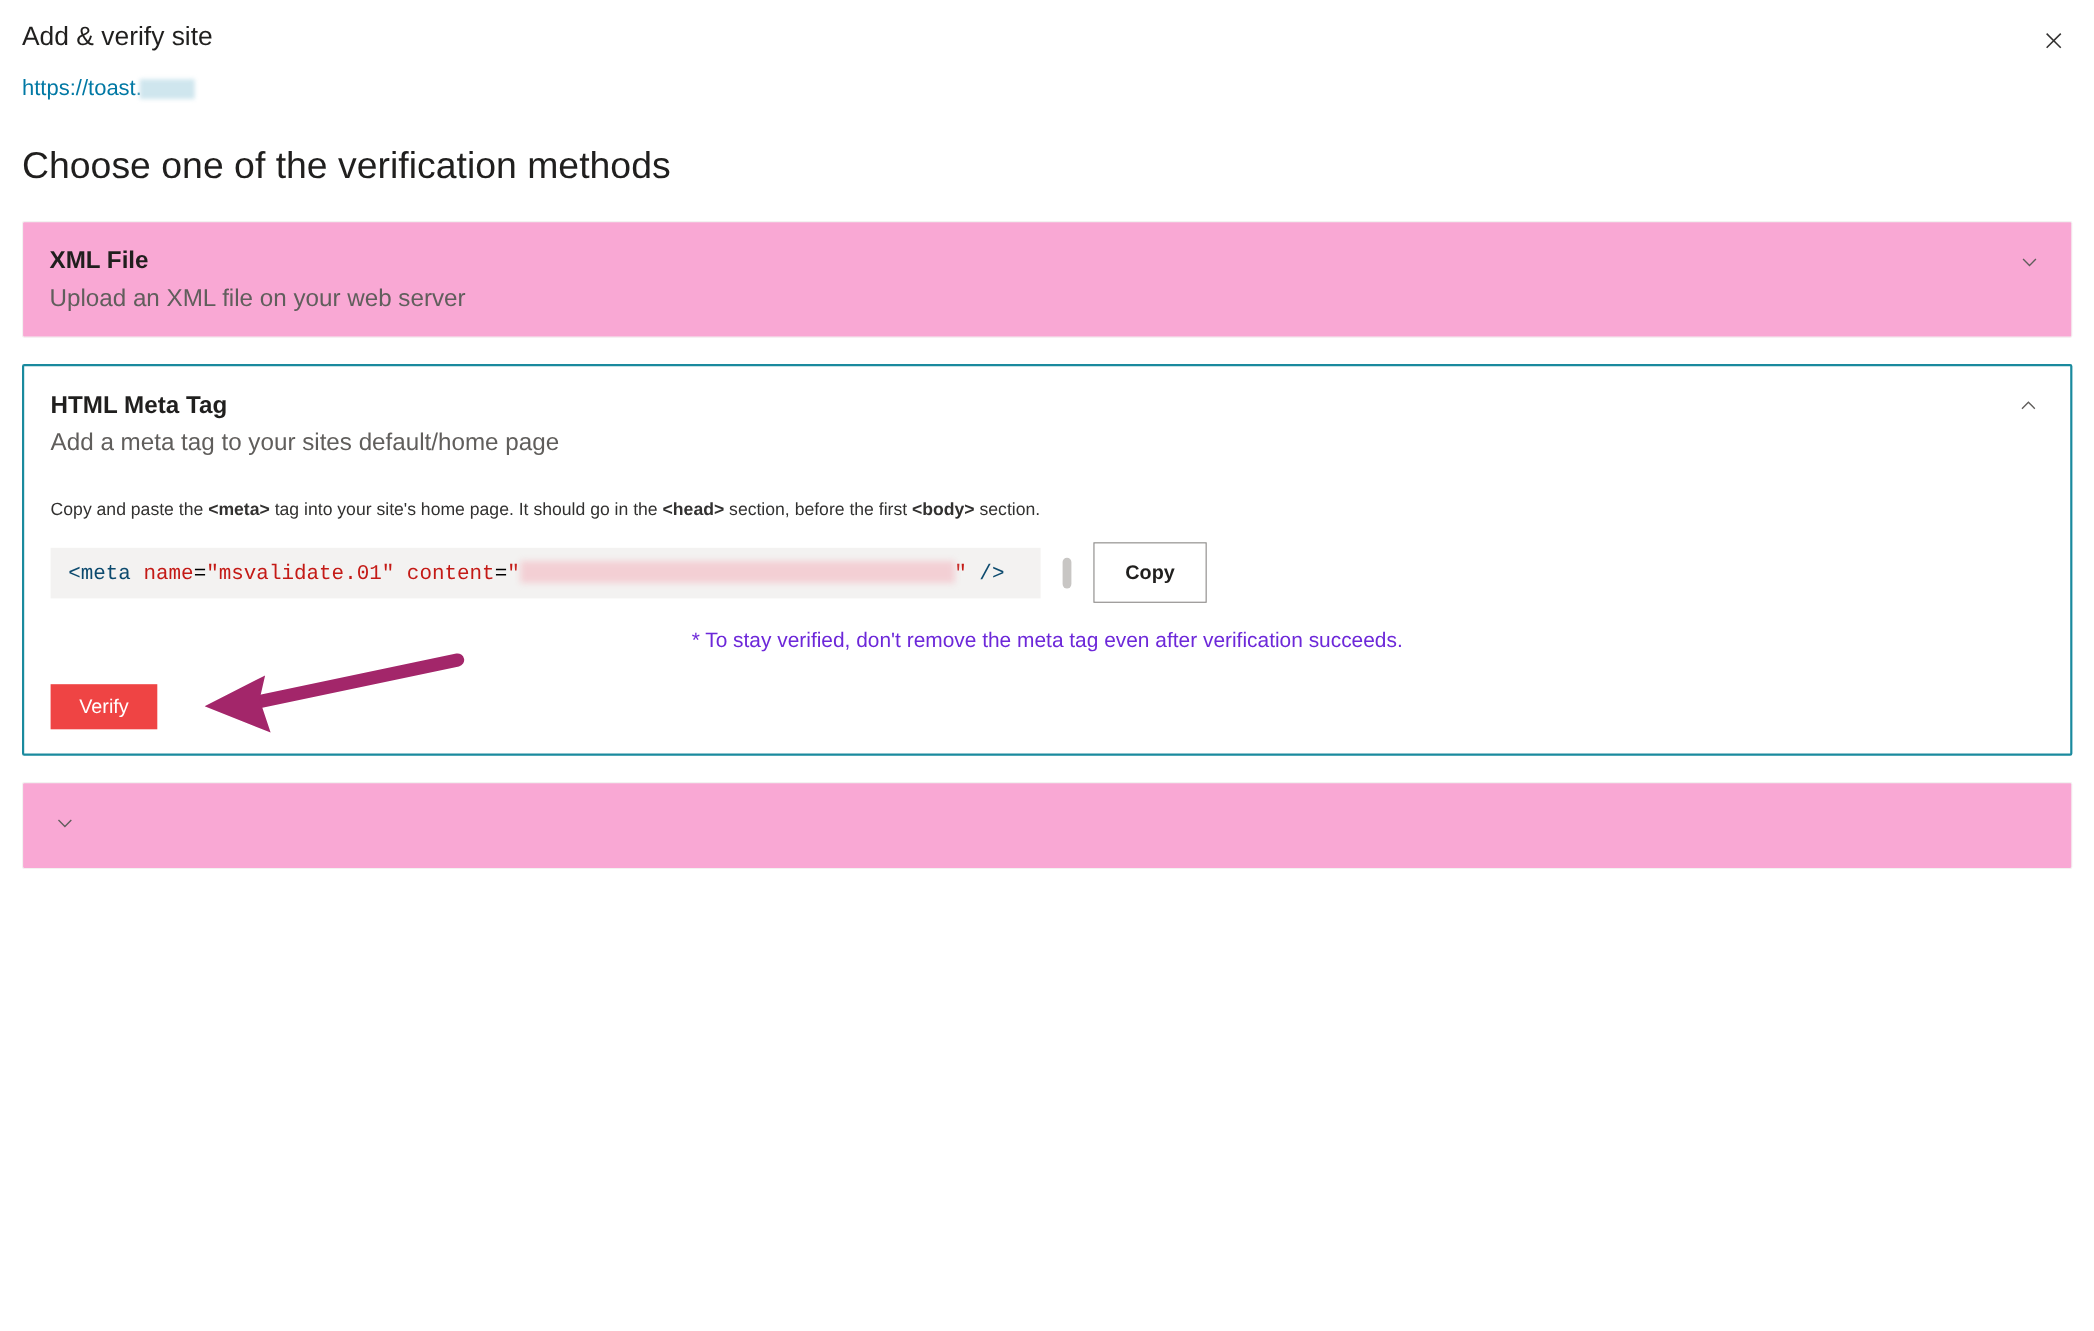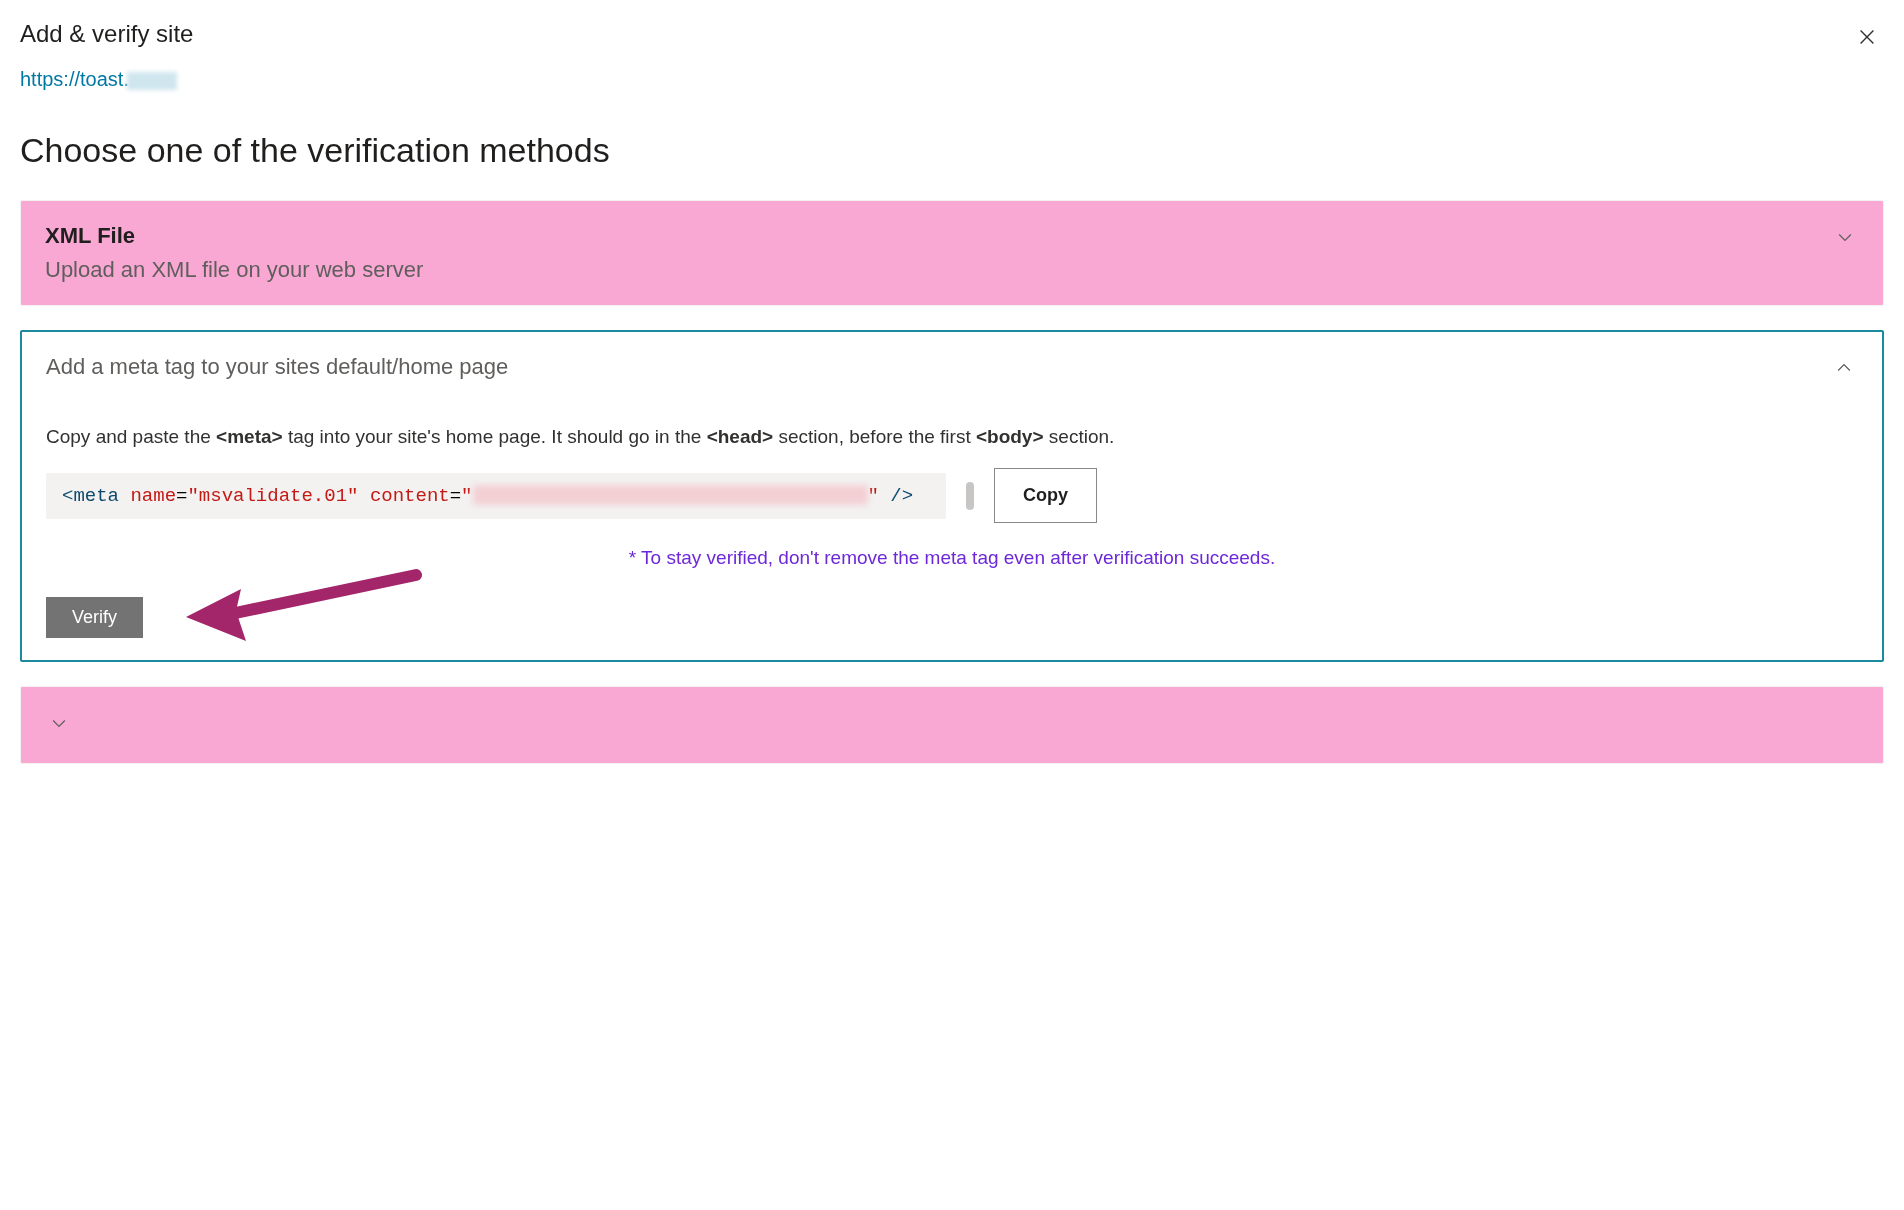--- a/index.html
+++ b/index.html
@@ -87,21 +87,21 @@
     padding: 4px;
   }
   .chevron svg {
     width: 20px;
     height: 20px;
   }
   .method-body {
     margin-top: 40px;
   }
   .instruction {
-    font-size: 19px;
+    font-size: 16px;
     color: #323130;
     margin-bottom: 20px;
   }
   .instruction b {
     font-weight: 600;
   }
   .code-row {
     display: flex;
     align-items: center;
     gap: 20px;
@@ -150,21 +150,21 @@
     text-align: center;
   }
   .verify-row {
     display: flex;
     align-items: center;
     gap: 0;
     position: relative;
   }
   .verify-btn {
     padding: 10px 26px;
-    background: #737373;
+    background: #ef4444;
     color: #ffffff;
     border: none;
     font-size: 18px;
     font-weight: 400;
     cursor: pointer;
   }
   .arrow-annotation {
     position: absolute;
     left: 140px;
     top: -30px;
@@ -208,20 +208,21 @@
         <polyline points="5 9 12 16 19 9"></polyline>
       </svg>
     </div>
   </div>
 </div>
 
 
 <div class="method-card expanded">
   <div class="method-header">
     <div>
+      <div class="method-title">HTML Meta Tag</div>
       <div class="method-desc">Add a meta tag to your sites default/home page</div>
     </div>
     <div class="chevron">
       <svg viewBox="0 0 24 24" fill="none" stroke="currentColor" stroke-width="1.5">
         <polyline points="5 15 12 8 19 15"></polyline>
       </svg>
     </div>
   </div>
 
   <div class="method-body">

